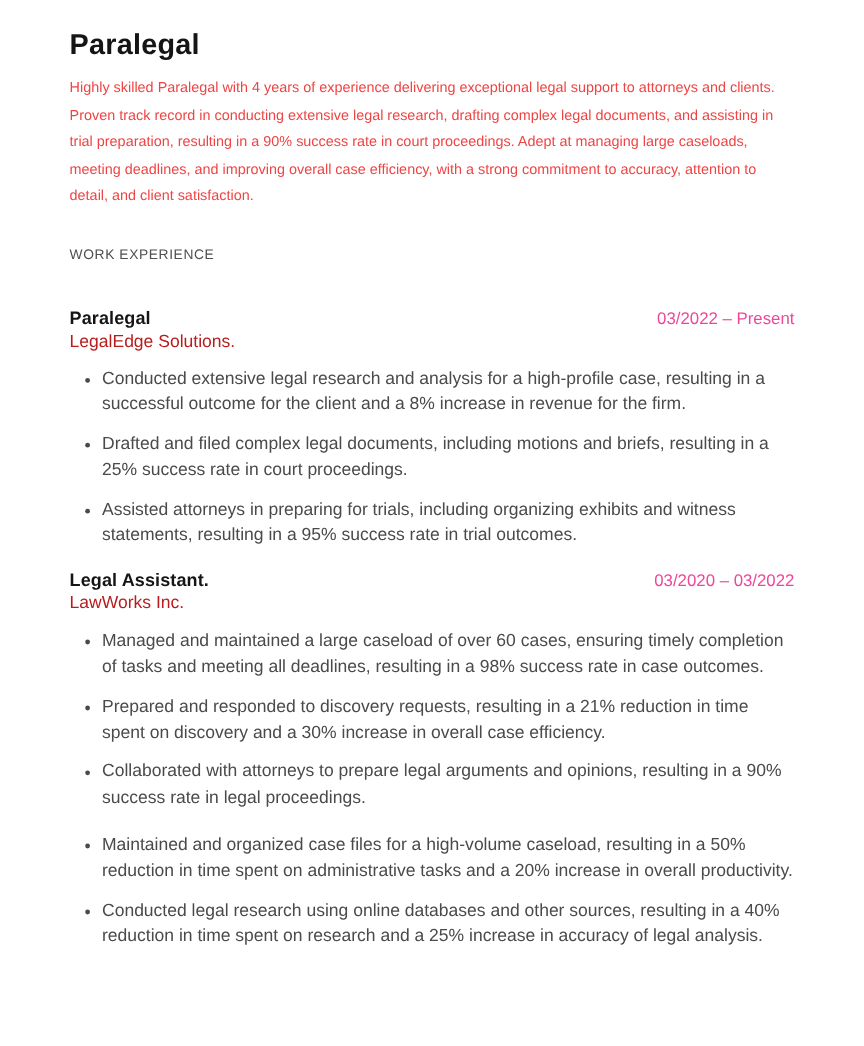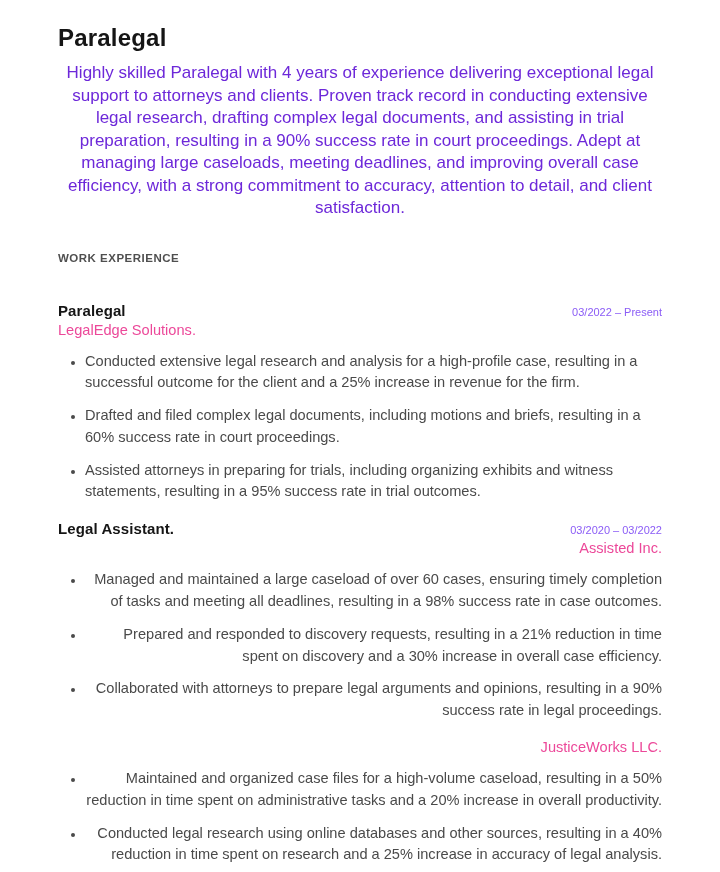--- a/index.html
+++ b/index.html
@@ -22,60 +22,58 @@
     padding: 24px 58px 0 58px;
   }
   .resume-title {
     font-size: 24px;
     font-weight: 700;
     color: #151515;
     letter-spacing: 0.2px;
     margin: 0 0 10px 0;
   }
   .resume-summary {
-    font-size: 17px;
+    font-size: 12px;
     line-height: 22.5px;
-    color: #6d28d9;
+    color: #ef4444;
     margin: 0;
     max-width: 608px;
-    text-align: center;
   }
   .section-header {
     margin-top: 32px;
     font-size: 11.5px;
-    font-weight: 700;
+    font-weight: 400;
     color: #4f4f4f;
     letter-spacing: 0.5px;
   }
   .job {
     margin-top: 38px;
   }
   .job + .job {
     margin-top: 17px;
-    text-align: right;
   }
   .job-header {
     display: flex;
     justify-content: space-between;
     align-items: baseline;
   }
   .job-title {
     font-size: 15px;
     font-weight: 700;
     color: #151515;
     letter-spacing: 0.1px;
   }
   .job-date {
-    font-size: 11px;
-    color: #8b5cf6;
+    font-size: 14px;
+    color: #ec4899;
     white-space: nowrap;
   }
   .job-company {
     font-size: 14.6px;
-    color: #ec4899;
+    color: #b91c1c;
     margin-top: 3px;
   }
   ul.job-bullets {
     list-style: disc;
     margin: 13px 0 0 0;
     padding-left: 27px;
   }
   ul.job-bullets li {
     font-size: 14.6px;
     line-height: 21.8px;
@@ -99,40 +97,39 @@
   <div class="section-header">WORK EXPERIENCE</div>
 
   <div id="jobs">
   <div class="job">
     <div class="job-header">
       <span class="job-title">Paralegal</span>
       <span class="job-date">03/2022 – Present</span>
     </div>
     <div class="job-company">LegalEdge Solutions.</div>
     <ul class="job-bullets">
-          <li>Conducted extensive legal research and analysis for a high-profile case, resulting in a successful outcome for the client and a 25% increase in revenue for the firm.</li>
-          <li>Drafted and filed complex legal documents, including motions and briefs, resulting in a 60% success rate in court proceedings.</li>
+          <li>Conducted extensive legal research and analysis for a high-profile case, resulting in a successful outcome for the client and a 8% increase in revenue for the firm.</li>
+          <li>Drafted and filed complex legal documents, including motions and briefs, resulting in a 25% success rate in court proceedings.</li>
           <li>Assisted attorneys in preparing for trials, including organizing exhibits and witness statements, resulting in a 95% success rate in trial outcomes.</li>
         </ul>
   </div>
 
   <div class="job">
     <div class="job-header">
       <span class="job-title">Legal Assistant.</span>
       <span class="job-date">03/2020 – 03/2022</span>
     </div>
-    <div class="job-company">Assisted Inc.</div>
+    <div class="job-company">LawWorks Inc.</div>
     <ul class="job-bullets">
           <li>Managed and maintained a large caseload of over 60 cases, ensuring timely completion of tasks and meeting all deadlines, resulting in a 98% success rate in case outcomes.</li>
           <li>Prepared and responded to discovery requests, resulting in a 21% reduction in time spent on discovery and a 30% increase in overall case efficiency.</li>
           <li>Collaborated with attorneys to prepare legal arguments and opinions, resulting in a 90% success rate in legal proceedings.</li>
         </ul>
   </div>
 
   <div class="job">
-    <div class="job-company">JusticeWorks LLC.</div>
     <ul class="job-bullets">
           <li>Maintained and organized case files for a high-volume caseload, resulting in a 50% reduction in time spent on administrative tasks and a 20% increase in overall productivity.</li>
           <li>Conducted legal research using online databases and other sources, resulting in a 40% reduction in time spent on research and a 25% increase in accuracy of legal analysis.</li>
         </ul>
   </div>
 </div>
 </div>
 
 </body></html>

